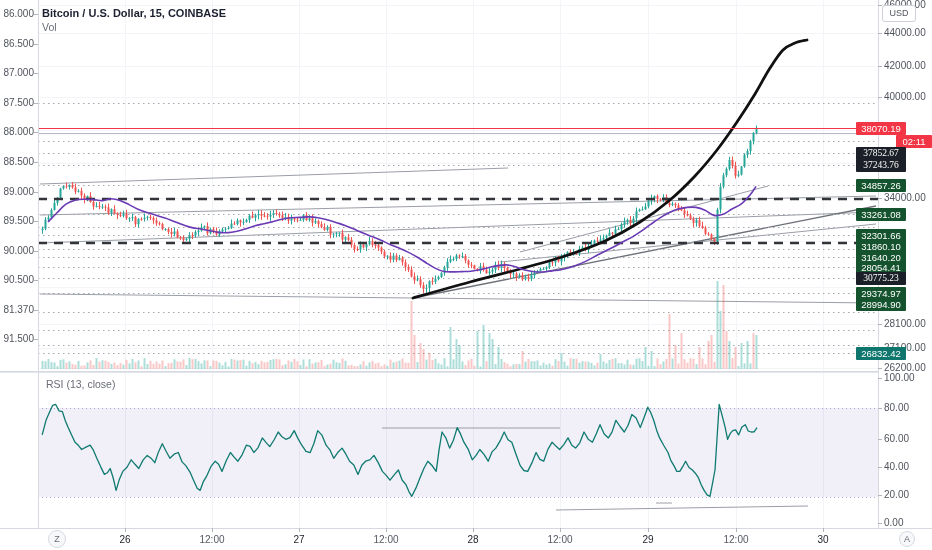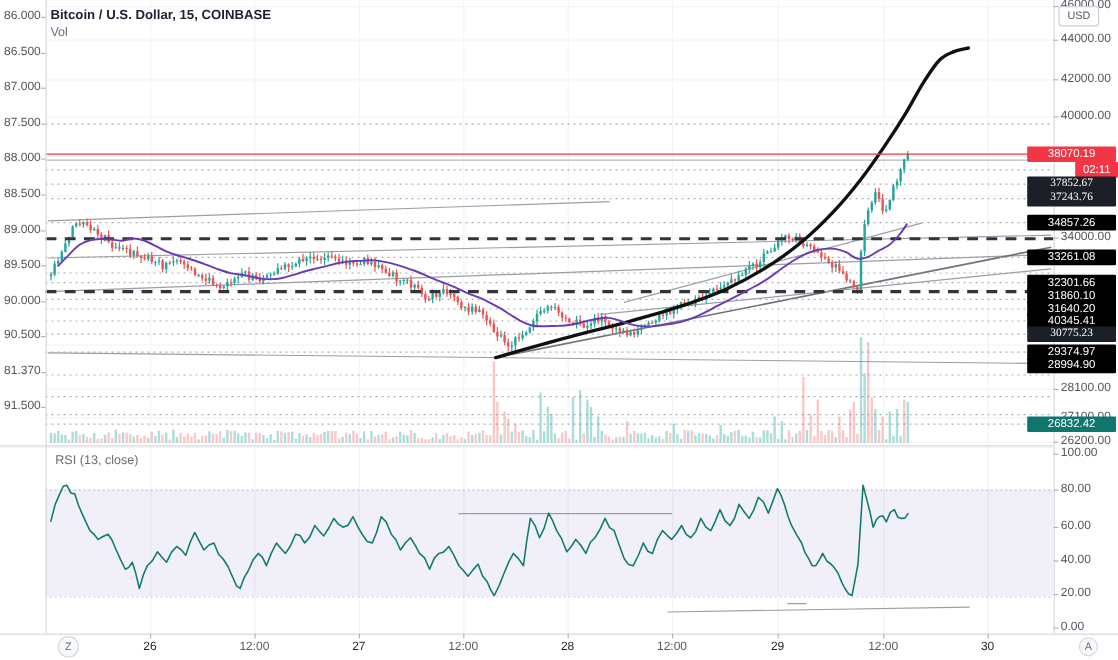--- a/index.html
+++ b/index.html
@@ -7,25 +7,25 @@
   #app {
     position:relative; width:932px; height:550px; background:#fff; overflow:hidden;
     font-family:"Liberation Sans", sans-serif; color:#3c4048; user-select:none;
   }
   svg { position:absolute; left:0; display:block; }
   .vline { position:absolute; width:1px; background:#d6d9e0; }
   .hline { position:absolute; height:1px; background:#d6d9e0; }
   .axis-label { position:absolute; font-size:10px; color:#50545c; white-space:nowrap; }
   .left-label { width:32px; text-align:right; }
   .tickmark { position:absolute; background:#b2b5be; }
-  .badge { position:absolute; left:856px; width:74px; height:13px; line-height:13px;
+  .badge { position:absolute; left:856px; width:50px; height:13px; line-height:13px;
            font-size:9.5px; text-align:center; color:#fff; border-radius:1px; white-space:nowrap; }
   .badge.red   { background:#f23645; }
   .badge.black { background:#1b1f27;font-family:Liberation Serif, serif; }
-  .badge.gray  { background:#000000; }
+  .badge.gray  { background:#14532d; }
   .badge.light { background:#0f766e; }
   .badge.countdown { left:896px; width:36px; }
   #legend { position:absolute; left:42px; top:6px; }
   #legend .title { font-size:11px; font-weight:bold; color:#1c2030; line-height:14px; }
   #legend .row { font-size:10.5px; color:#6a6d78; line-height:14px; }
   #rsi-title { position:absolute; left:46px; top:378px; font-size:10.5px; color:#6a6d78; }
   #usd-chip { position:absolute; left:882px; top:5px; width:34px; height:17px; background:#fff;
               border:1px solid #cdd0d8; border-radius:3px; font-size:9px; color:#52565e;
               text-align:center; line-height:15px; }
   .round-btn { position:absolute; border:1px solid #d6d9e0; background:#f7f8fa; border-radius:50%;
@@ -908,21 +908,21 @@
       <div class="axis-label" style="left: 884px; top: 517px;">0.00</div>
       <div class="badge red" style="top: 121.5px;">38070.19</div>
       <div class="badge red countdown" style="top: 134.5px;">02:11</div>
       <div class="badge black" style="top: 146.5px;">37852.67</div>
       <div class="badge black" style="top: 158.5px;">37243.76</div>
       <div class="badge gray" style="top: 178.5px;">34857.26</div>
       <div class="badge gray" style="top: 207.5px;">33261.08</div>
       <div class="badge gray" style="top: 228.5px;">32301.66</div>
       <div class="badge gray" style="top: 239.5px;">31860.10</div>
       <div class="badge gray" style="top: 250.5px;">31640.20</div>
-      <div class="badge gray" style="top: 260.5px;">40345.41</div>
+      <div class="badge gray" style="top: 260.5px;">28054.41</div>
       <div class="badge black" style="top: 271.5px;">30775.23</div>
       <div class="badge gray" style="top: 286.5px;">29374.97</div>
       <div class="badge gray" style="top: 297.5px;">28994.90</div>
       <div class="badge light" style="top: 346.5px;">26832.42</div>
     </div>
   <div id="bottom-axis">
       <div class="xlabel major" style="left: 125px;">26</div>
       <div class="tickmark" style="left: 125px; top: 528px; width: 1px; height: 4px;"></div>
       <div class="xlabel" style="left: 212px;">12:00</div>
       <div class="tickmark" style="left: 212px; top: 528px; width: 1px; height: 4px;"></div>

